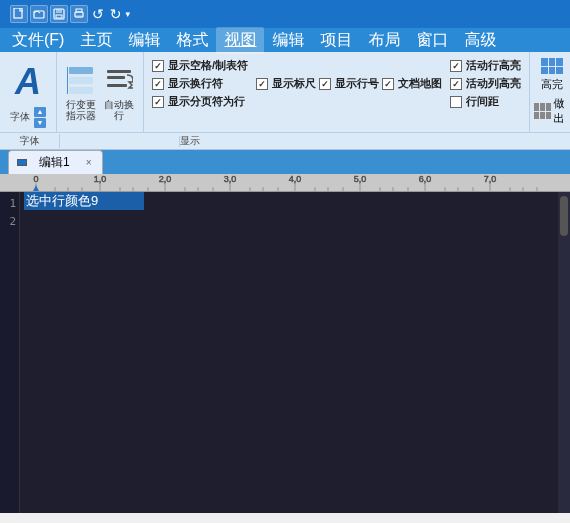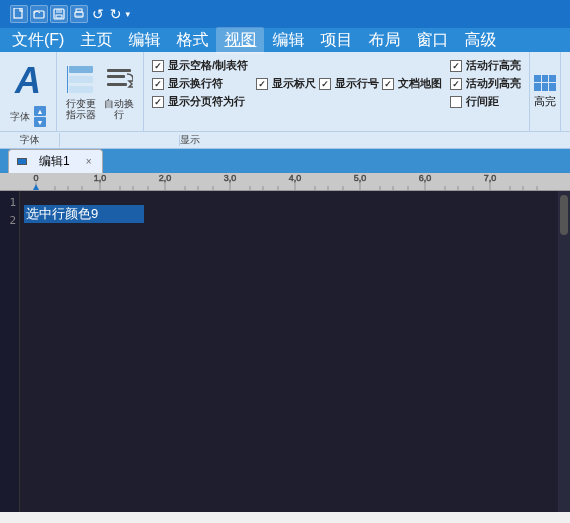--- a/index.html
+++ b/index.html
@@ -237,21 +237,21 @@
       color: #888;
       line-height: 18px;
       font-family: monospace;
     }
 
     
     .editor-content {
       flex: 1;
       background: #1e1e2e;
       position: relative;
-      padding: 14px 4px;
+      padding: 0 4px;
     }
     .first-line {
       background: #1a5fa8;
       color: white;
       font-size: 13px;
       line-height: 18px;
       padding: 0 2px;
       display: inline-block;
       min-width: 120px;
     }
@@ -428,20 +428,31 @@
       <div style="display:flex;align-items:center;gap:3px;flex-direction:column;">
         <div style="width:22px;height:16px;display:grid;grid-template-columns:repeat(3,1fr);grid-template-rows:repeat(2,1fr);gap:1px;">
           <div style="background:#4a90d9;"></div>
             <div style="background:#4a90d9;"></div>
             <div style="background:#4a90d9;"></div>
           <div style="background:#4a90d9;"></div>
             <div style="background:#4a90d9;"></div>
             <div style="background:#4a90d9;"></div>
         </div>
         <span style="font-size:11px;">高完</span>
+      </div>
+      <div style="display:flex;align-items:center;gap:3px;">
+        <div style="width:22px;height:16px;display:grid;grid-template-columns:repeat(3,1fr);grid-template-rows:repeat(2,1fr);gap:1px;">
+          <div style="background:#888;"></div>
+            <div style="background:#888;"></div>
+            <div style="background:#888;"></div>
+          <div style="background:#888;"></div>
+            <div style="background:#888;"></div>
+            <div style="background:#888;"></div>
+        </div>
+        <span style="font-size:11px;">做出</span>
       </div>
     </div>
 
     <div style="display:flex;flex-direction:column;align-items:center;justify-content:center;padding:4px 8px;">
       <div style="display:flex;align-items:center;gap:3px;cursor:pointer;">
         <svg width="20" height="30" viewBox="0 0 20 30">
           <line x1="2" y1="5" x2="18" y2="5" stroke="#333" stroke-width="1.5"></line>
           <line x1="2" y1="12" x2="18" y2="12" stroke="#333" stroke-width="1.5"></line>
           <line x1="2" y1="19" x2="18" y2="19" stroke="#333" stroke-width="1.5"></line>
           <line x1="2" y1="26" x2="18" y2="26" stroke="#333" stroke-width="1.5"></line>

